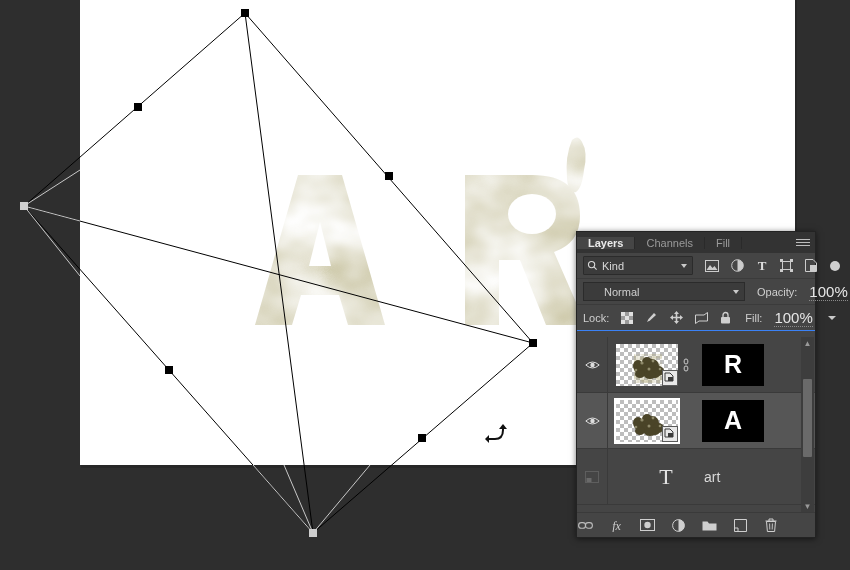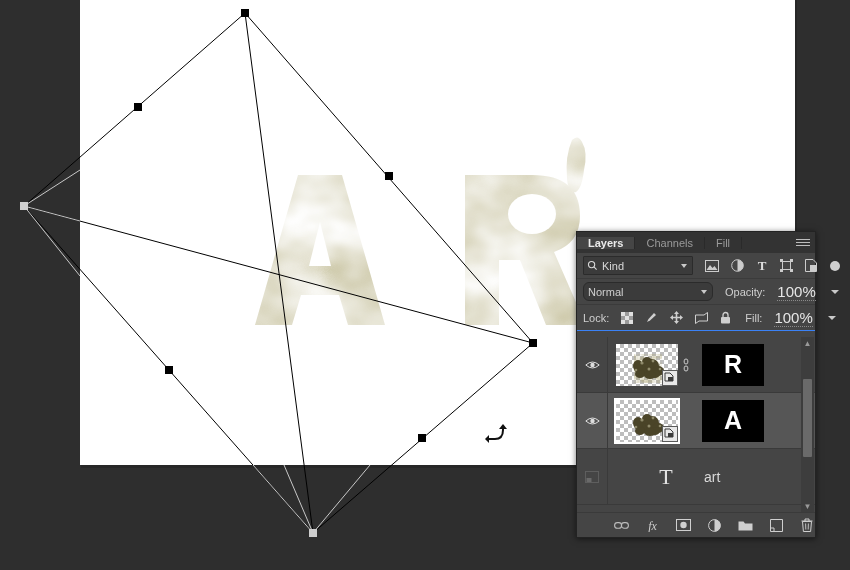--- a/index.html
+++ b/index.html
@@ -56,21 +56,21 @@
   .kind-select .lbl{font-size:11px;color:#d8d8d8;}
   .caret{width:0;height:0;border-left:3.5px solid transparent;border-right:3.5px solid transparent;
          border-top:4px solid #c9c9c9;}
   .kind-select .caret{position:absolute;right:5px;top:7px;}
 
   .ficon{width:18px;height:17px;display:flex;align-items:center;justify-content:center;cursor:default;}
 
   .blend-row{border-bottom:1px solid #3b3b3b;}
   .blend-select{
     flex:0 0 120px;height:17px;background:#3b3b3b;border:1px solid #2b2b2b;
-    display:flex;align-items:center;padding:0 4px;position:relative;border-radius:6px;
+    display:flex;align-items:center;padding:0 20px;position:relative;border-radius:0;
   }
   .blend-select .caret{position:absolute;right:5px;top:7px;}
   .lblsm{font-size:11px;color:#cfcfcf;white-space:nowrap;}
   .valnum{font-size:15px;color:#e6e6e6;border-bottom:1px dotted #8a8a8a;padding-bottom:0px;}
   .dropcaret{width:0;height:0;border-left:4px solid transparent;border-right:4px solid transparent;
              border-top:4px solid #c9c9c9;margin-left:3px;}
 
   .lock-row{border-bottom:1px solid #3b82f6;}
 
   
@@ -95,21 +95,21 @@
   .t-icon{width:40px;text-align:center;font-family:"Liberation Serif",serif;font-size:22px;color:#e2e2e2;margin-left:38px;}
   .layer-name{font-size:14px;color:#d9d9d9;margin-left:18px;}
 
   
   #panel-scroll{position:absolute;right:1px;top:105px;width:13px;height:175px;background:#3d3d3d;}
   .sb-arrow{width:13px;height:12px;display:flex;align-items:center;justify-content:center;color:#9a9a9a;font-size:8px;cursor:default;}
   #sb-thumb{position:absolute;left:2px;top:42px;width:9px;height:78px;background:#6a6a6a;border-radius:1px;cursor:default;}
 
   
   #panel-footer{position:absolute;left:0;bottom:0;width:238px;height:24px;background:#454545;
-                border-top:1px solid #3a3a3a;display:flex;align-items:center;justify-content:flex-end;gap:15px;}
+                border-top:1px solid #3a3a3a;display:flex;align-items:center;justify-content:flex-start;gap:15px;}
   .fbtn{width:16px;height:16px;display:flex;align-items:center;justify-content:center;cursor:default;}
 </style>
 </head>
 <body>
 
 <div id="app">
 
   <div id="doc-shadow"></div>
   <div id="doc">
     <svg id="artwork" viewBox="0 0 715 465">

